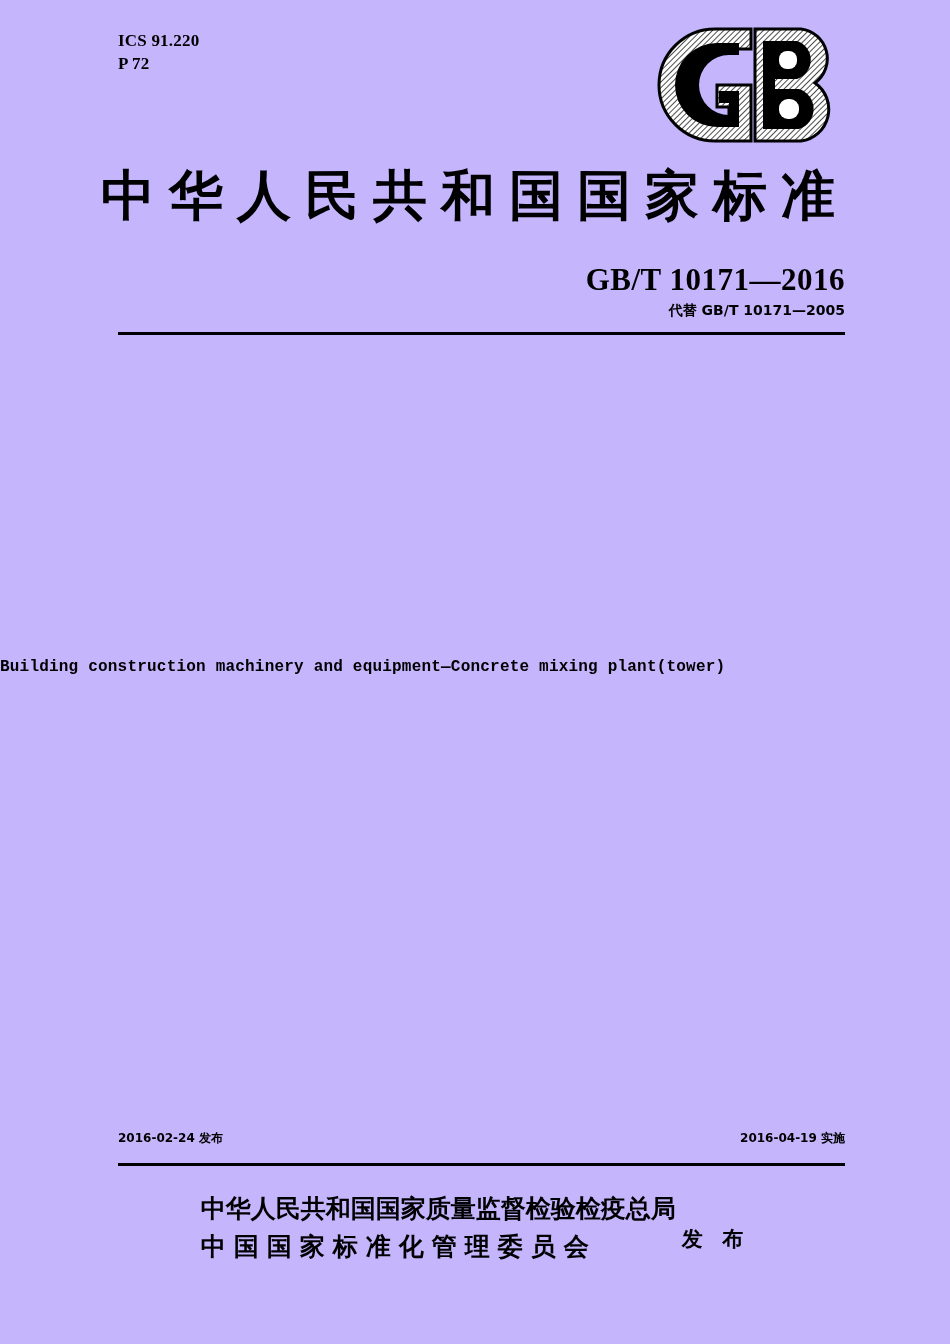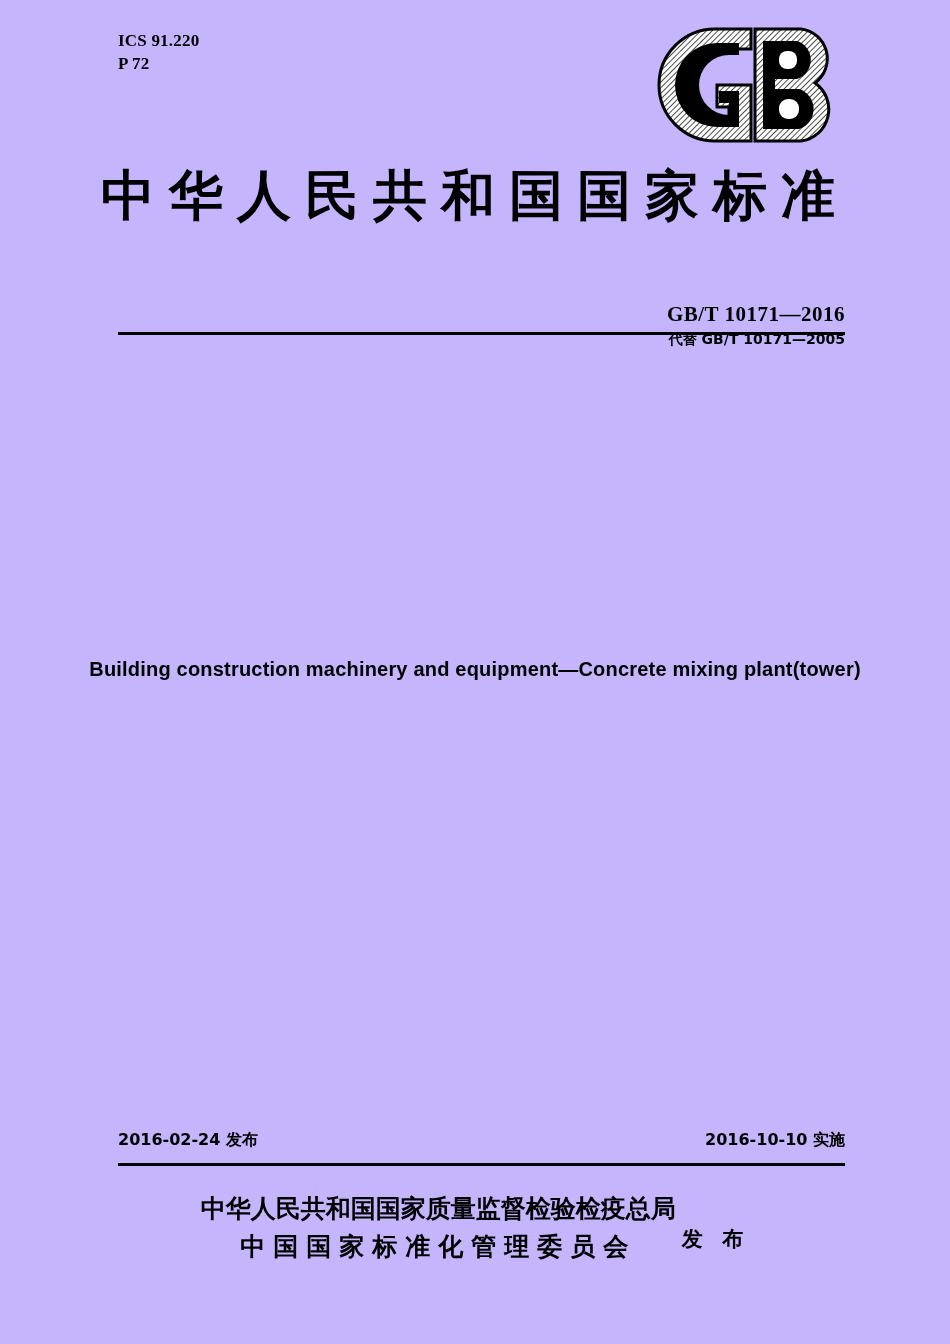--- a/index.html
+++ b/index.html
@@ -58,24 +58,23 @@
   
   .std-no {
     position: absolute;
     right: 105px;
     top: 262px;
     text-align: right;
   }
   .std-no .main {
     font-family: "Liberation Serif", serif;
     font-weight: bold;
-    font-size: 21px;
+    font-size: 31px;
     letter-spacing: 0.5px;
     white-space: nowrap;
-    margin-top: 40px;
   }
   .std-no .replaces {
     margin-top: 4px;
     font-family: "DejaVu Sans", sans-serif;
     font-weight: bold;
     font-size: 14px;
     white-space: nowrap;
     text-align: right;
   }
 
@@ -102,40 +101,40 @@
     font-size: 30px;
     letter-spacing: 2px;
     line-height: 1.9;
     white-space: nowrap;
   }
   .doc-title-en {
     position: absolute;
     left: 0;
     right: 0;
     top: 658px;
-    text-align: center;
-    font-family: Liberation Sans, sans-serif;
-    font-weight: bold;
-    font-size: 20px;
+    text-align: left;
+    font-family: Liberation Mono, monospace;
+    font-weight: bold;
+    font-size: 16px;
     letter-spacing: 0.2px;
     white-space: nowrap;
   }
 
   
   .dates {
     position: absolute;
     left: 118px;
     right: 105px;
     top: 1130px;
     display: flex;
     justify-content: space-between;
     align-items: flex-end;
     font-family: "DejaVu Sans", sans-serif;
     font-weight: bold;
-    font-size: 16px;
+    font-size: 12px;
   }
   .dates span { white-space: nowrap; }
   .date-rule {
     position: absolute;
     left: 118px;
     right: 105px;
     top: 1163px;
     height: 3px;
     background: #000;
   }
@@ -148,21 +147,21 @@
     top: 1190px;
     display: flex;
     justify-content: center;
     align-items: center;
   }
   .issuer-lines {
     font-family: "DejaVu Sans", sans-serif;
     font-weight: bold;
     font-size: 25px;
     line-height: 1.5;
-    text-align: center;
+    text-align: left;
   }
   .issuer-lines .l1 { letter-spacing: 0px; white-space: nowrap; }
   .issuer-lines .l2 { letter-spacing: 8px; white-space: nowrap; }
   .issuer-publish {
     margin-left: 6px;
     font-family: "DejaVu Sans", sans-serif;
     font-weight: bold;
     font-size: 21px;
     letter-spacing: 6px;
     padding-top: 22px;
@@ -211,21 +210,21 @@
     <div class="main">GB/T 10171—2016</div>
     <div class="replaces">代替 GB/T 10171—2005</div>
   </div>
 
   <div class="rule"></div>
 
   <div class="doc-title-en">Building construction machinery and equipment—Concrete mixing plant(tower)</div>
 
   <div class="dates">
     <span>2016-02-24 发布</span>
-    <span>2016-10-10 实施</span>
+    <span>2016-04-19 实施</span>
   </div>
   <div class="date-rule"></div>
 
   <div class="issuer">
     <div class="issuer-lines">
       <div class="l1">中华人民共和国国家质量监督检验检疫总局</div>
       <div class="l2">中国国家标准化管理委员会</div>
     </div>
     <div class="issuer-publish">发 布</div>
   </div>

